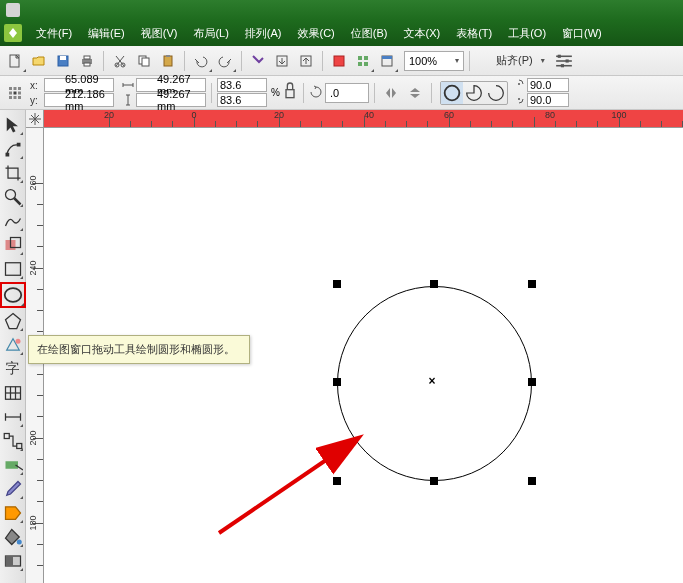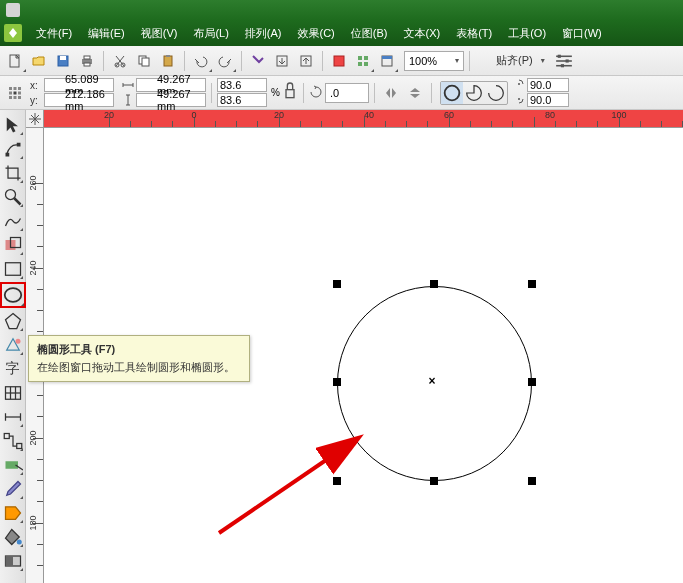--- a/index.html
+++ b/index.html
@@ -470,21 +470,20 @@
   <div class="tool">
       <svg viewBox="0 0 16 16">
         <rect x="2" y="4" width="12" height="8" fill="#ccc" stroke="#333"></rect>
         <rect x="2" y="4" width="6" height="8" fill="#666"></rect>
       </svg>
       <span class="fly"></span>
     </div>
 </div>
 
 <div class="tooltip">
-  <div class="tooltip-title">椭圆形工具 (F7)</div>
   <div>在绘图窗口拖动工具绘制圆形和椭圆形。</div>
 </div>
 
 <div class="workspace">
   <div class="ruler-corner">
     <svg width="12" height="12" viewBox="0 0 12 12">
         <line x1="0" y1="6" x2="12" y2="6" stroke="#555"></line>
         <line x1="6" y1="0" x2="6" y2="12" stroke="#555"></line>
         <line x1="2" y1="2" x2="10" y2="10" stroke="#555"></line>
         <line x1="2" y1="10" x2="10" y2="2" stroke="#555"></line>

